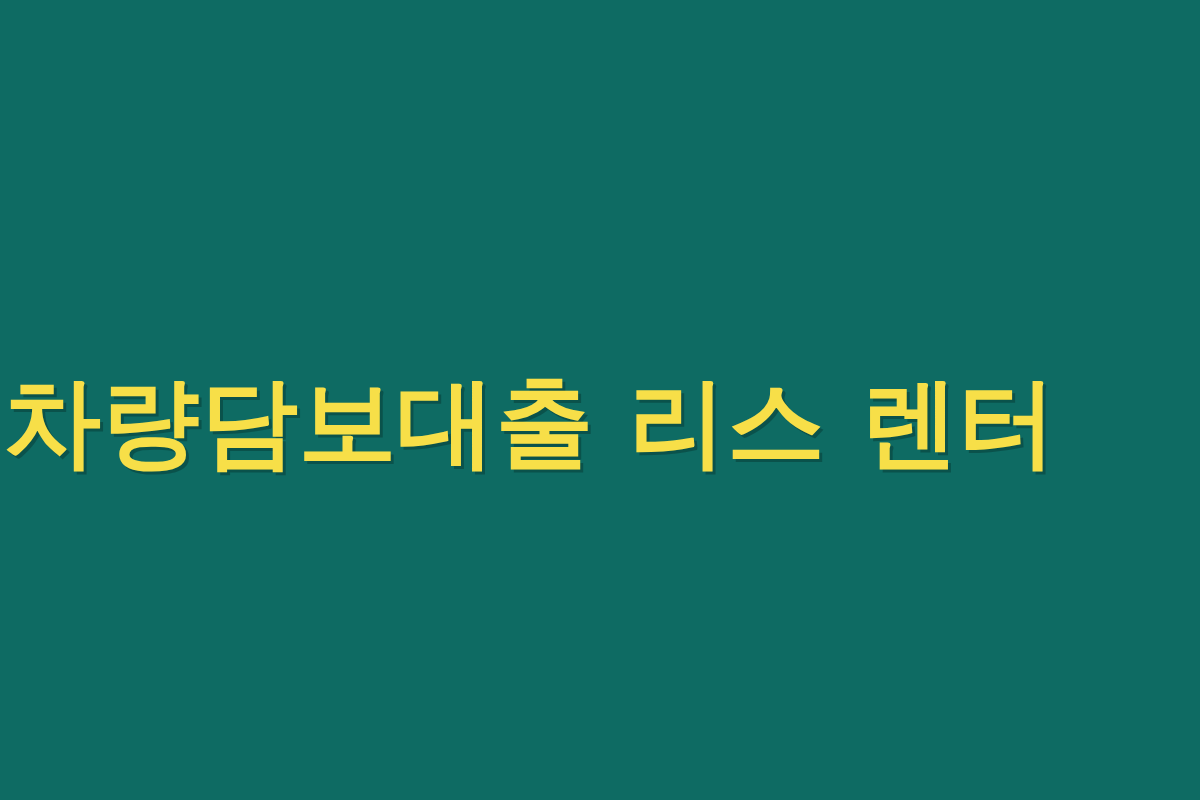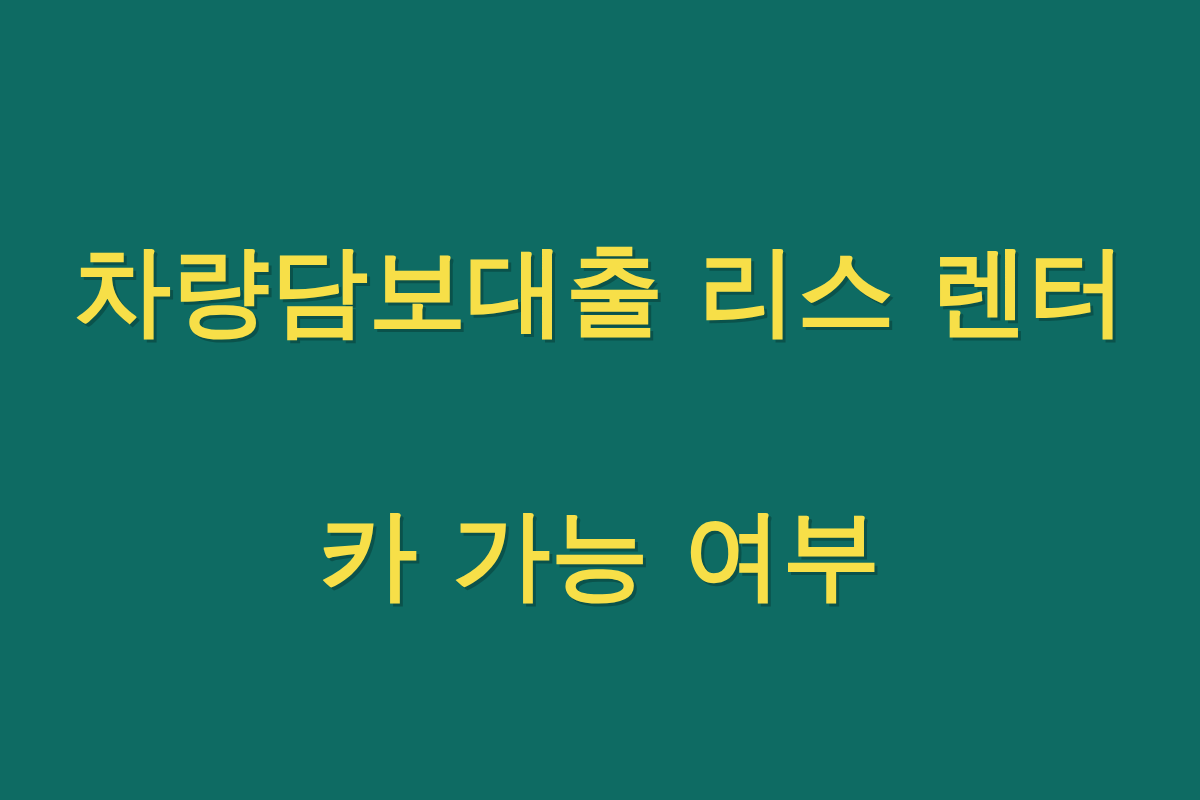--- a/index.html
+++ b/index.html
@@ -14,21 +14,21 @@
     font-family: "DejaVu Sans", "Liberation Sans", sans-serif;
   }
 
   .banner {
     position: relative;
     width: 1200px;
     height: 800px;
     box-sizing: border-box;
     display: flex;
     align-items: center;
-    justify-content: center;
+    justify-content: flex-start;
     background-color: #0e6b63;
   }
 
   .headline {
     width: 1060px;
     margin: 0;
     padding: 0;
     text-align: center;
     font-family: "DejaVu Sans", "Liberation Sans", sans-serif;
     font-weight: 700;
@@ -47,16 +47,15 @@
     display: block;
   }
 </style>
 </head>
 <body>
 
 <div class="banner" style="background-color: rgb(14, 107, 99);">
 
   <h1 class="headline" style="color: rgb(247, 223, 72);">
     <span class="line">차량담보대출 리스 렌터</span>
-    <span class="line">카 가능 여부</span>
   </h1>
 
 </div>
 
 </body></html>

